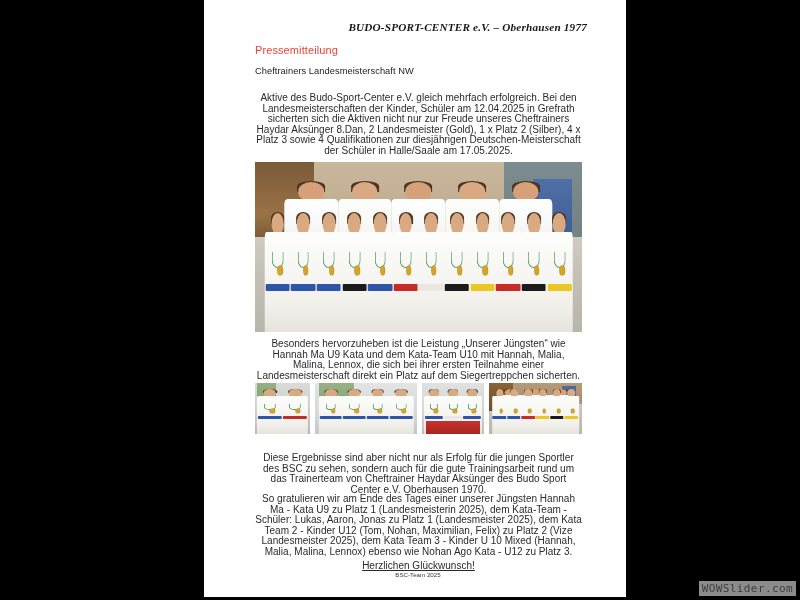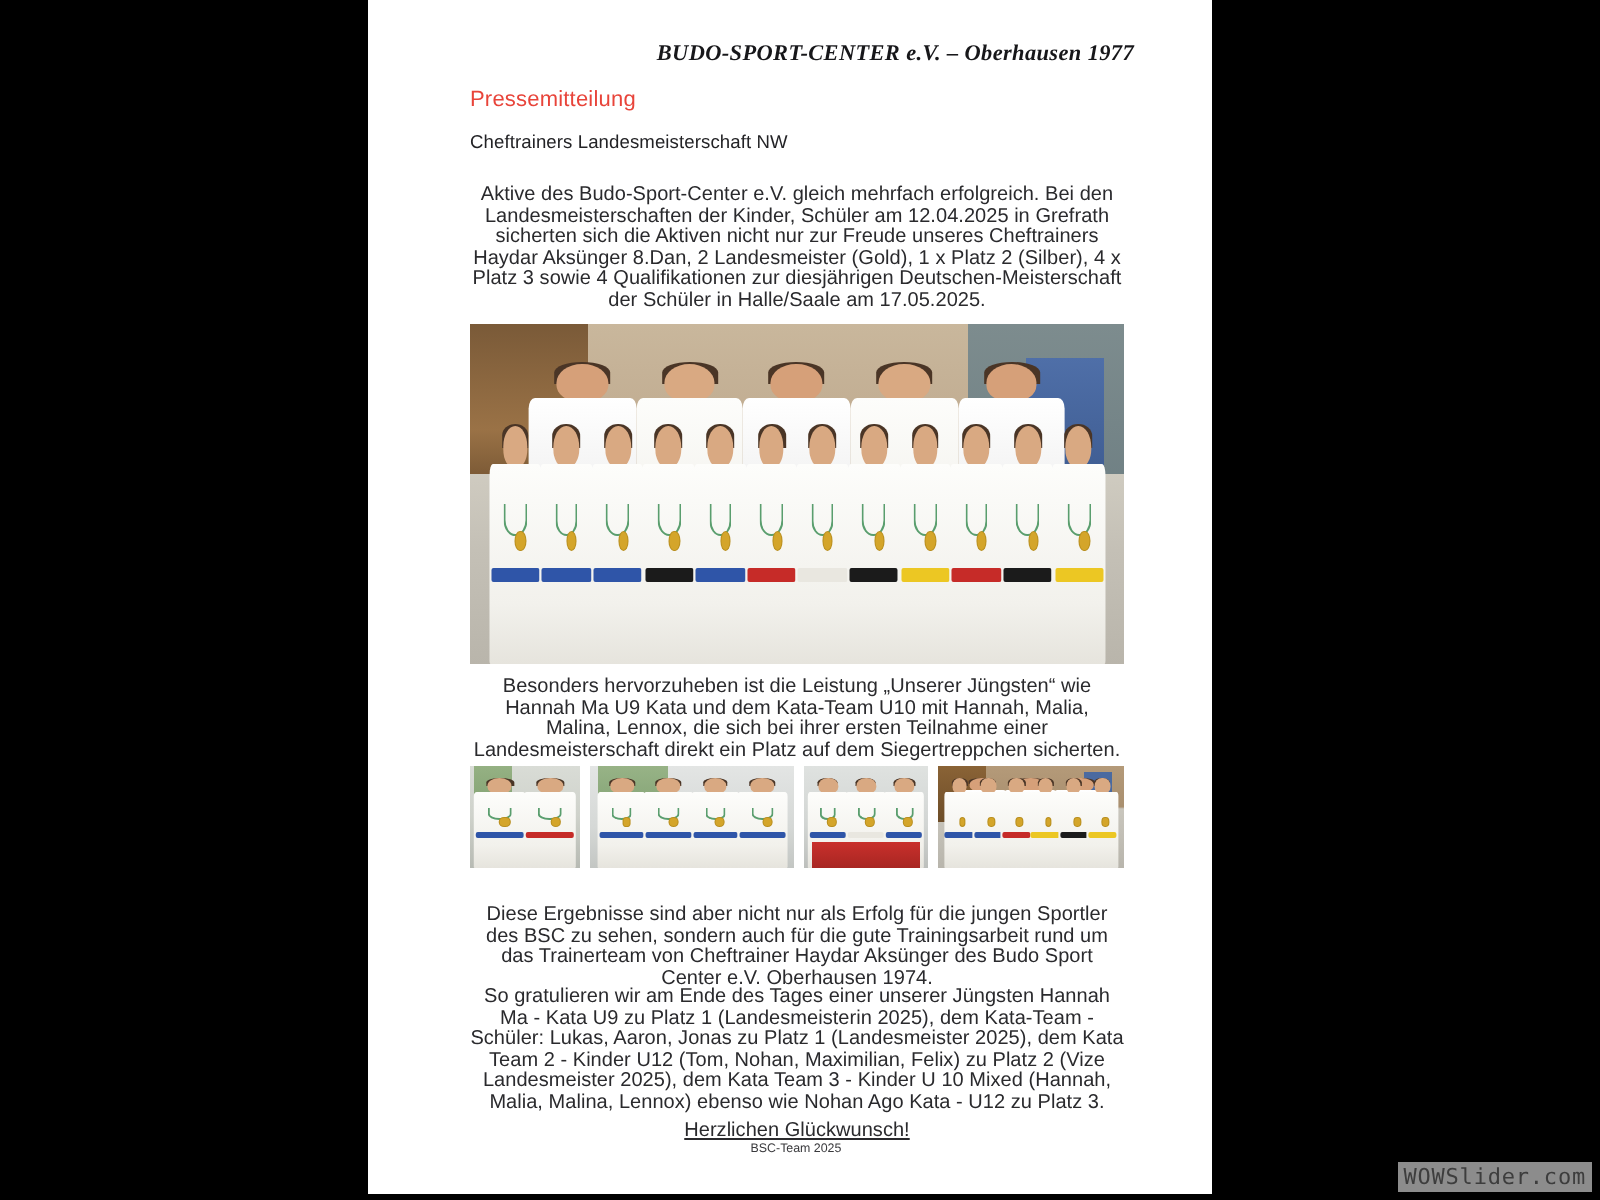--- a/index.html
+++ b/index.html
@@ -14,21 +14,21 @@
   #viewer {
     position: relative;
     width: 800px;
     height: 600px;
     background: #000000;
   }
 
   
   #page {
     position: absolute;
-    left: 184px;
+    left: 204px;
     top: 0px;
     width: 422px;
     height: 597px;
     background: #ffffff;
     overflow: hidden;
   }
 
   .page-inner {
     position: absolute;
     left: 45px;
@@ -589,21 +589,21 @@
             <div class="hair"></div>
               <div class="head"></div>
             <div class="gi">
                 <div class="medal"></div>
                 <div class="belt yellow"></div>
               </div>
           </div>
         </div>
       </div>
 
-      <div class="para" id="para-results">Diese Ergebnisse sind aber nicht nur als Erfolg für die jungen Sportler des BSC zu sehen, sondern auch für die gute Trainingsarbeit rund um das Trainerteam von Cheftrainer Haydar Aksünger des Budo Sport Center e.V. Oberhausen 1974.</div>
+      <div class="para" id="para-results">Diese Ergebnisse sind aber nicht nur als Erfolg für die jungen Sportler des BSC zu sehen, sondern auch für die gute Trainingsarbeit rund um das Trainerteam von Cheftrainer Haydar Aksünger des Budo Sport Center e.V. Oberhausen 1970.</div>
 
       <div class="para" id="para-congrats">So gratulieren wir am Ende des Tages einer unserer Jüngsten Hannah Ma - Kata U9 zu Platz 1 (Landesmeisterin 2025), dem Kata-Team - Schüler: Lukas, Aaron, Jonas zu Platz 1 (Landesmeister 2025), dem Kata Team 2 - Kinder U12 (Tom, Nohan, Maximilian, Felix) zu Platz 2 (Vize Landesmeister 2025), dem Kata Team 3 - Kinder U 10 Mixed (Hannah, Malia, Malina, Lennox) ebenso wie Nohan Ago Kata - U12 zu Platz 3.</div>
 
       <div class="para" id="para-final">Herzlichen Glückwunsch!</div>
 
       <div class="credit">BSC-Team 2025</div>
 
     </div>
   </div>
 

